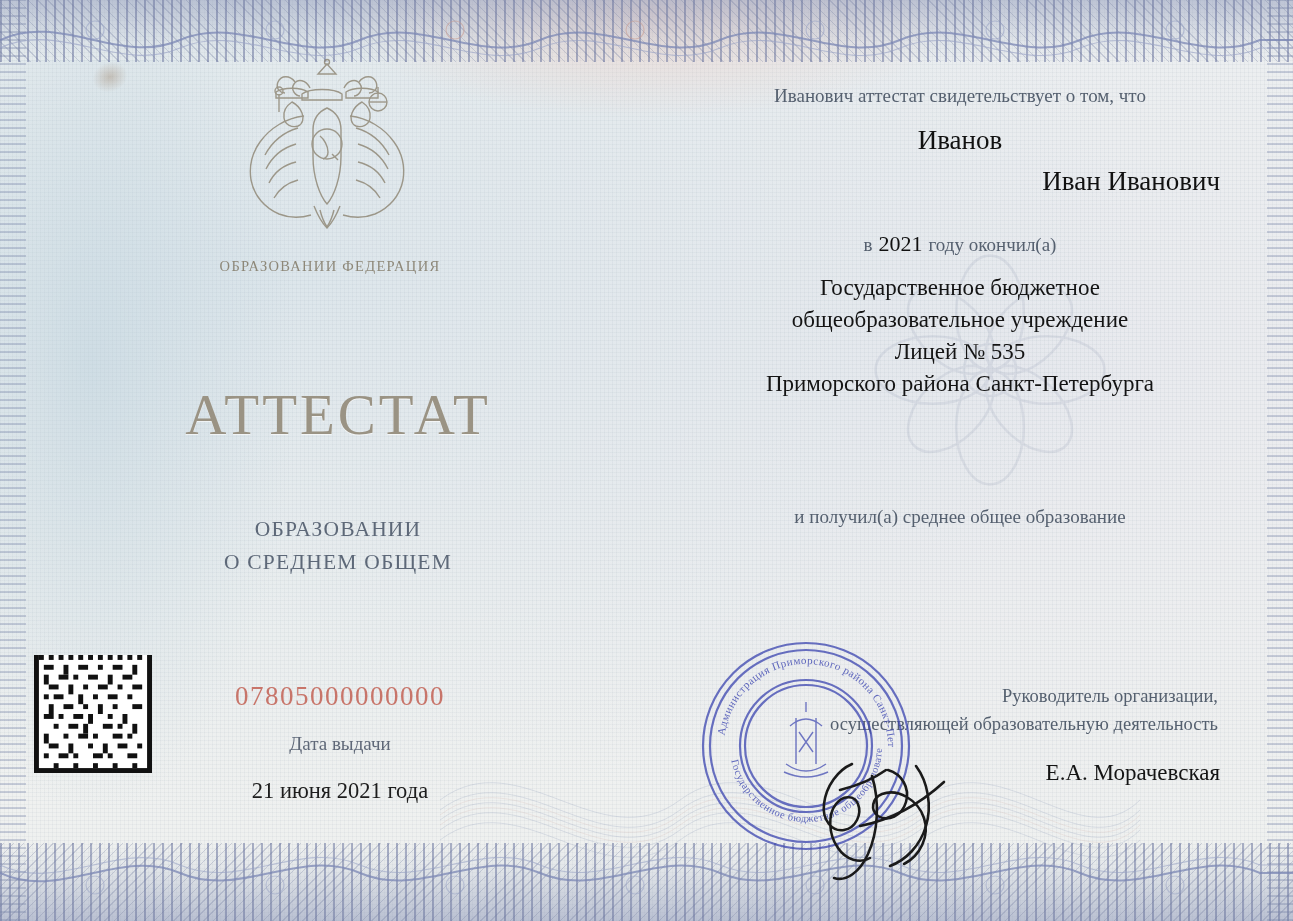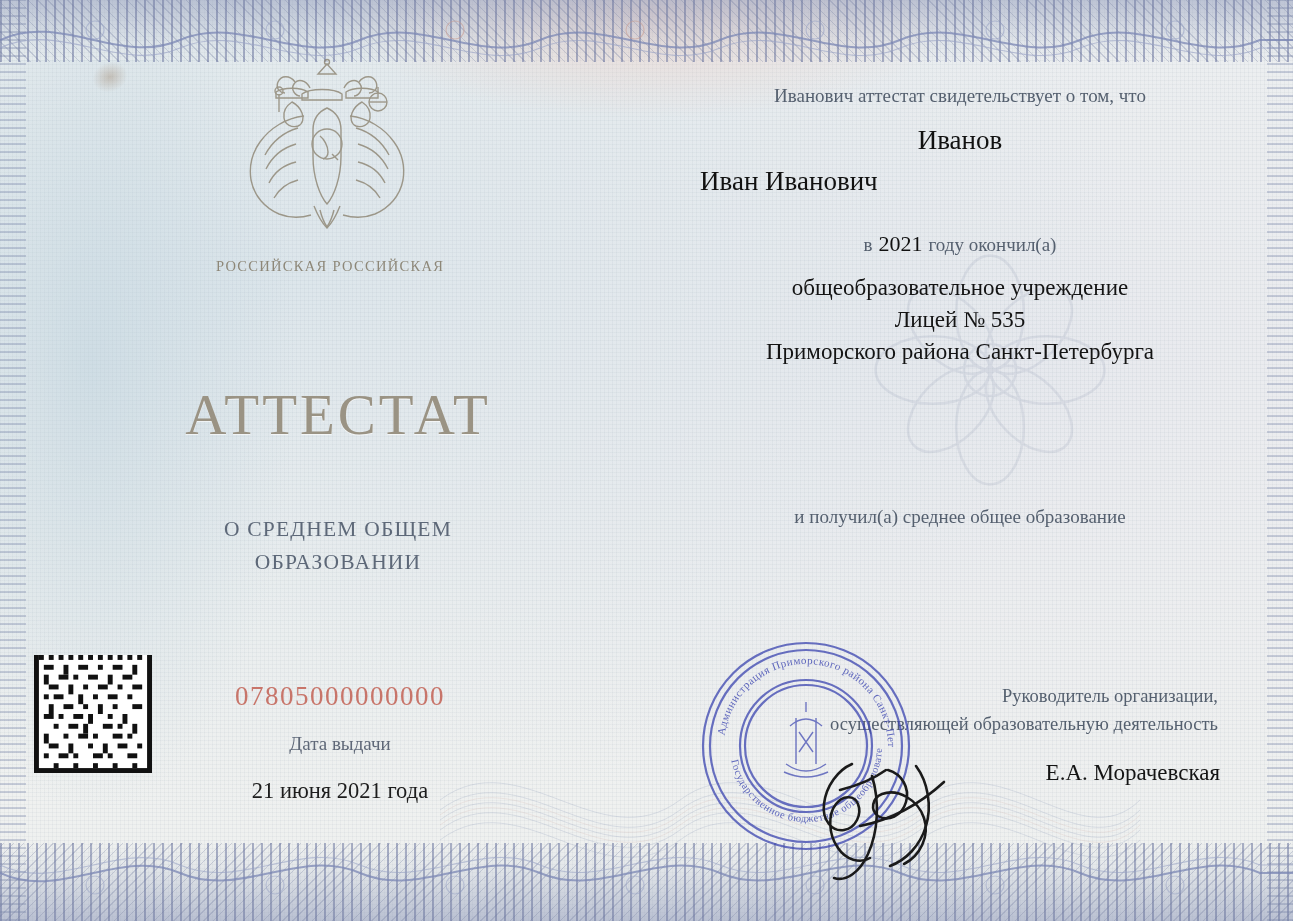--- a/index.html
+++ b/index.html
@@ -209,21 +209,21 @@
     text-align: center;
     font-size: 27px;
     color: #111;
     font-family: "Liberation Serif", serif;
   }
   .given-names {
     position: absolute;
     left: 700px;
     top: 166px;
     width: 520px;
-    text-align: left;
+    text-align: right;
     font-size: 27px;
     color: #111;
     font-family: "Liberation Serif", serif;
   }
   .year-row {
     position: absolute;
     left: 700px;
     top: 231px;
     width: 520px;
     text-align: center;
@@ -430,27 +430,27 @@
       <circle cx="146" cy="44" r="9"></circle>
       <path d="M146 35 v-6"></path>
       <path d="M137 44 h18"></path>
 
       <path d="M82 148 c4 10 9 18 13 22 c4-4 9-12 13-22"></path>
       <path d="M88 152 c2 8 5 14 7 17"></path>
       <path d="M102 152 c-2 8 -5 14 -7 17"></path>
     </g>
   </svg>
 
-  <div class="emblem-caption">РОССИЙСКАЯ РОССИЙСКАЯ</div>
+  <div class="emblem-caption">ОБРАЗОВАНИИ ФЕДЕРАЦИЯ</div>
 
   <div class="attestat-title">АТТЕСТАТ</div>
 
   <div class="subtitle">
+    <div>ОБРАЗОВАНИИ</div>
     <div>О СРЕДНЕМ ОБЩЕМ</div>
-    <div>ОБРАЗОВАНИИ</div>
   </div>
 
   <svg class="datamatrix" viewBox="0 0 24 24">
     <rect x="0" y="0" width="24" height="24" fill="#ffffff"></rect>
     <g fill="#111">
       <rect x="0" y="0" width="1" height="24"></rect>
       <rect x="0" y="23" width="24" height="1"></rect>
       <rect x="1" y="0" width="1" height="1"></rect>
         <rect x="3" y="0" width="1" height="1"></rect>
         <rect x="5" y="0" width="1" height="1"></rect>
@@ -537,20 +537,21 @@
 
   <div class="intro-line">Иванович аттестат свидетельствует о том, что</div>
   <div class="surname">Иванов</div>
   <div class="given-names">Иван Иванович</div>
 
   <div class="year-row">
     <span class="lbl">в</span><span class="yr">2021</span><span class="lbl">году окончил(а)</span>
   </div>
 
   <div class="school">
+    <div>Государственное бюджетное</div>
     <div>общеобразовательное учреждение</div>
     <div>Лицей № 535</div>
     <div>Приморского района Санкт-Петербурга</div>
   </div>
 
   <div class="received-line">и получил(а) среднее общее образование</div>
 
   <div class="official-title">
     <div>Руководитель организации,</div>
     <div>осуществляющей образовательную деятельность</div>

